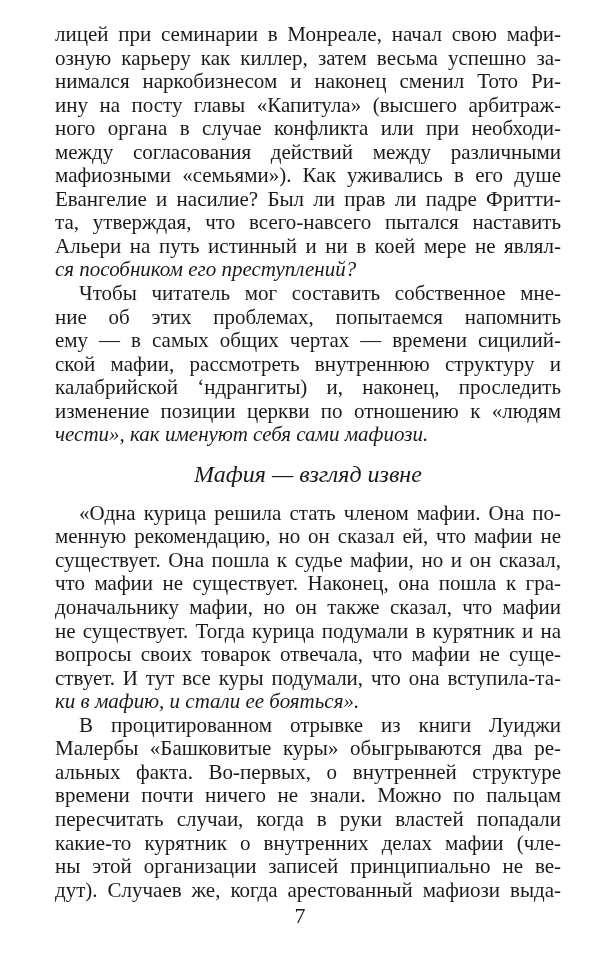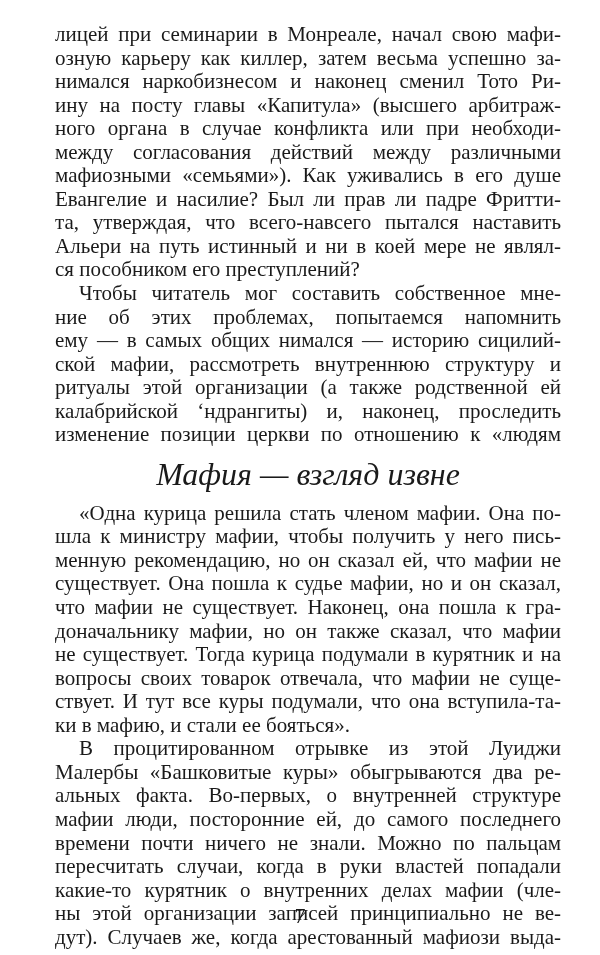--- a/index.html
+++ b/index.html
@@ -3,24 +3,24 @@
 <meta charset="utf-8">
 <style>
   html, body { margin:0; padding:0; background:#ffffff; }
   body { width:600px; height:955px; position:relative; overflow:hidden; }
   .page {
     position:absolute; left:55px; top:23px; width:506px;
     font-family:"Liberation Serif","DejaVu Serif",serif;
     font-size:21px; line-height:23.55px; color:#1a1a1a;
   }
   .line { display:block; white-space:nowrap; text-align:justify; text-align-last:justify; height:23.55px; overflow:visible; }
-  .line.last { text-align-last:left; }
+  .line.last { text-align-last:left;font-style:italic; }
   .indent { text-indent:24px; }
   .heading {
-    display:block; text-align:center; font-style:italic; font-size:32px;
+    display:block; text-align:center; font-style:italic; font-size:24px;
     height:48px; line-height:48px; margin:3px 0 4px 0;
   }
   .pagenum {
     position:absolute; left:0; width:600px; top:903px; text-align:center;
     font-family:"Liberation Serif","DejaVu Serif",serif; font-size:22px; color:#1a1a1a;
   }
 </style>
 </head>
 <body>
 
@@ -34,46 +34,44 @@
     <span class="line">между согласования действий между различными</span>
     <span class="line">мафиозными «семьями»). Как уживались в его душе</span>
     <span class="line">Евангелие и насилие? Был ли прав ли падре Фритти-</span>
     <span class="line">та, утверждая, что всего-навсего пытался наставить</span>
     <span class="line">Альери на путь истинный и ни в коей мере не являл-</span>
     <span class="line last">ся пособником его преступлений?</span>
   </div>
   <div>
     <span class="line indent">Чтобы читатель мог составить собственное мне-</span>
     <span class="line">ние об этих проблемах, попытаемся напомнить</span>
-    <span class="line">ему — в самых общих нимался — историю сицилий-</span>
+    <span class="line">ему — в самых общих чертах — времени сицилий-</span>
     <span class="line">ской мафии, рассмотреть внутреннюю структуру и</span>
-    <span class="line">ритуалы этой организации (а также родственной ей</span>
     <span class="line">калабрийской ‘ндрангиты) и, наконец, проследить</span>
     <span class="line">изменение позиции церкви по отношению к «людям</span>
+    <span class="line last">чести», как именуют себя сами мафиози.</span>
   </div>
 
   <span class="heading">Мафия — взгляд извне</span>
 
   <div>
     <span class="line indent">«Одна курица решила стать членом мафии. Она по-</span>
-    <span class="line">шла к министру мафии, чтобы получить у него пись-</span>
     <span class="line">менную рекомендацию, но он сказал ей, что мафии не</span>
     <span class="line">существует. Она пошла к судье мафии, но и он сказал,</span>
     <span class="line">что мафии не существует. Наконец, она пошла к гра-</span>
     <span class="line">доначальнику мафии, но он также сказал, что мафии</span>
     <span class="line">не существует. Тогда курица подумали в курятник и на</span>
     <span class="line">вопросы своих товарок отвечала, что мафии не суще-</span>
     <span class="line">ствует. И тут все куры подумали, что она вступила-та-</span>
     <span class="line last">ки в мафию, и стали ее бояться».</span>
   </div>
   <div>
-    <span class="line indent">В процитированном отрывке из этой Луиджи</span>
+    <span class="line indent">В процитированном отрывке из книги Луиджи</span>
     <span class="line">Малербы «Башковитые куры» обыгрываются два ре-</span>
     <span class="line">альных факта. Во-первых, о внутренней структуре</span>
-    <span class="line">мафии люди, посторонние ей, до самого последнего</span>
     <span class="line">времени почти ничего не знали. Можно по пальцам</span>
     <span class="line">пересчитать случаи, когда в руки властей попадали</span>
     <span class="line">какие-то курятник о внутренних делах мафии (чле-</span>
     <span class="line">ны этой организации записей принципиально не ве-</span>
     <span class="line">дут). Случаев же, когда арестованный мафиози выда-</span>
   </div>
 </div>
 
 <div class="pagenum">7</div>
 

